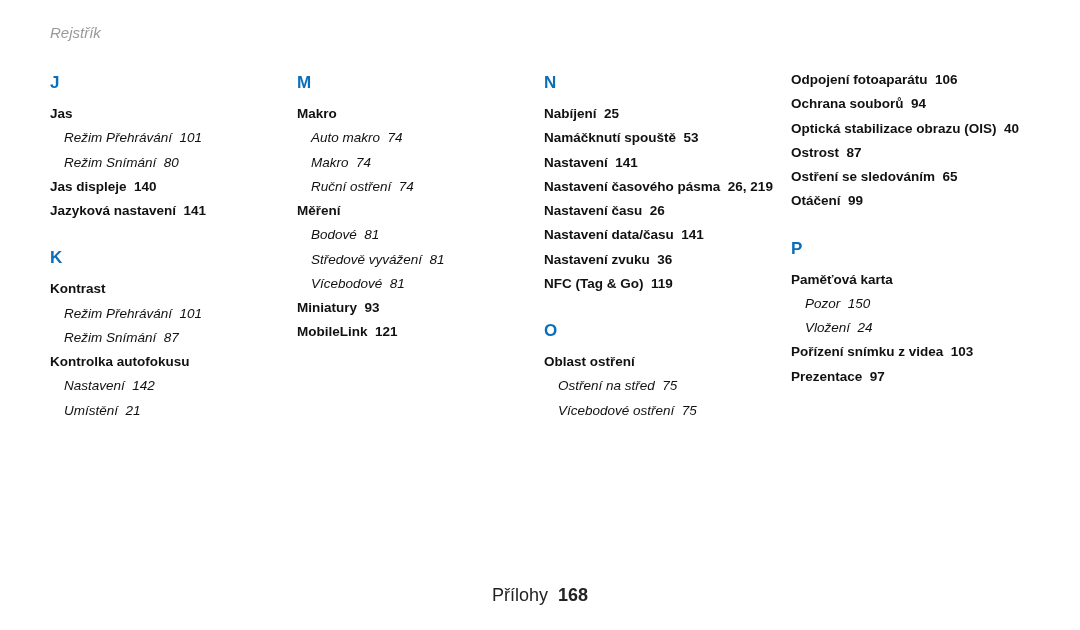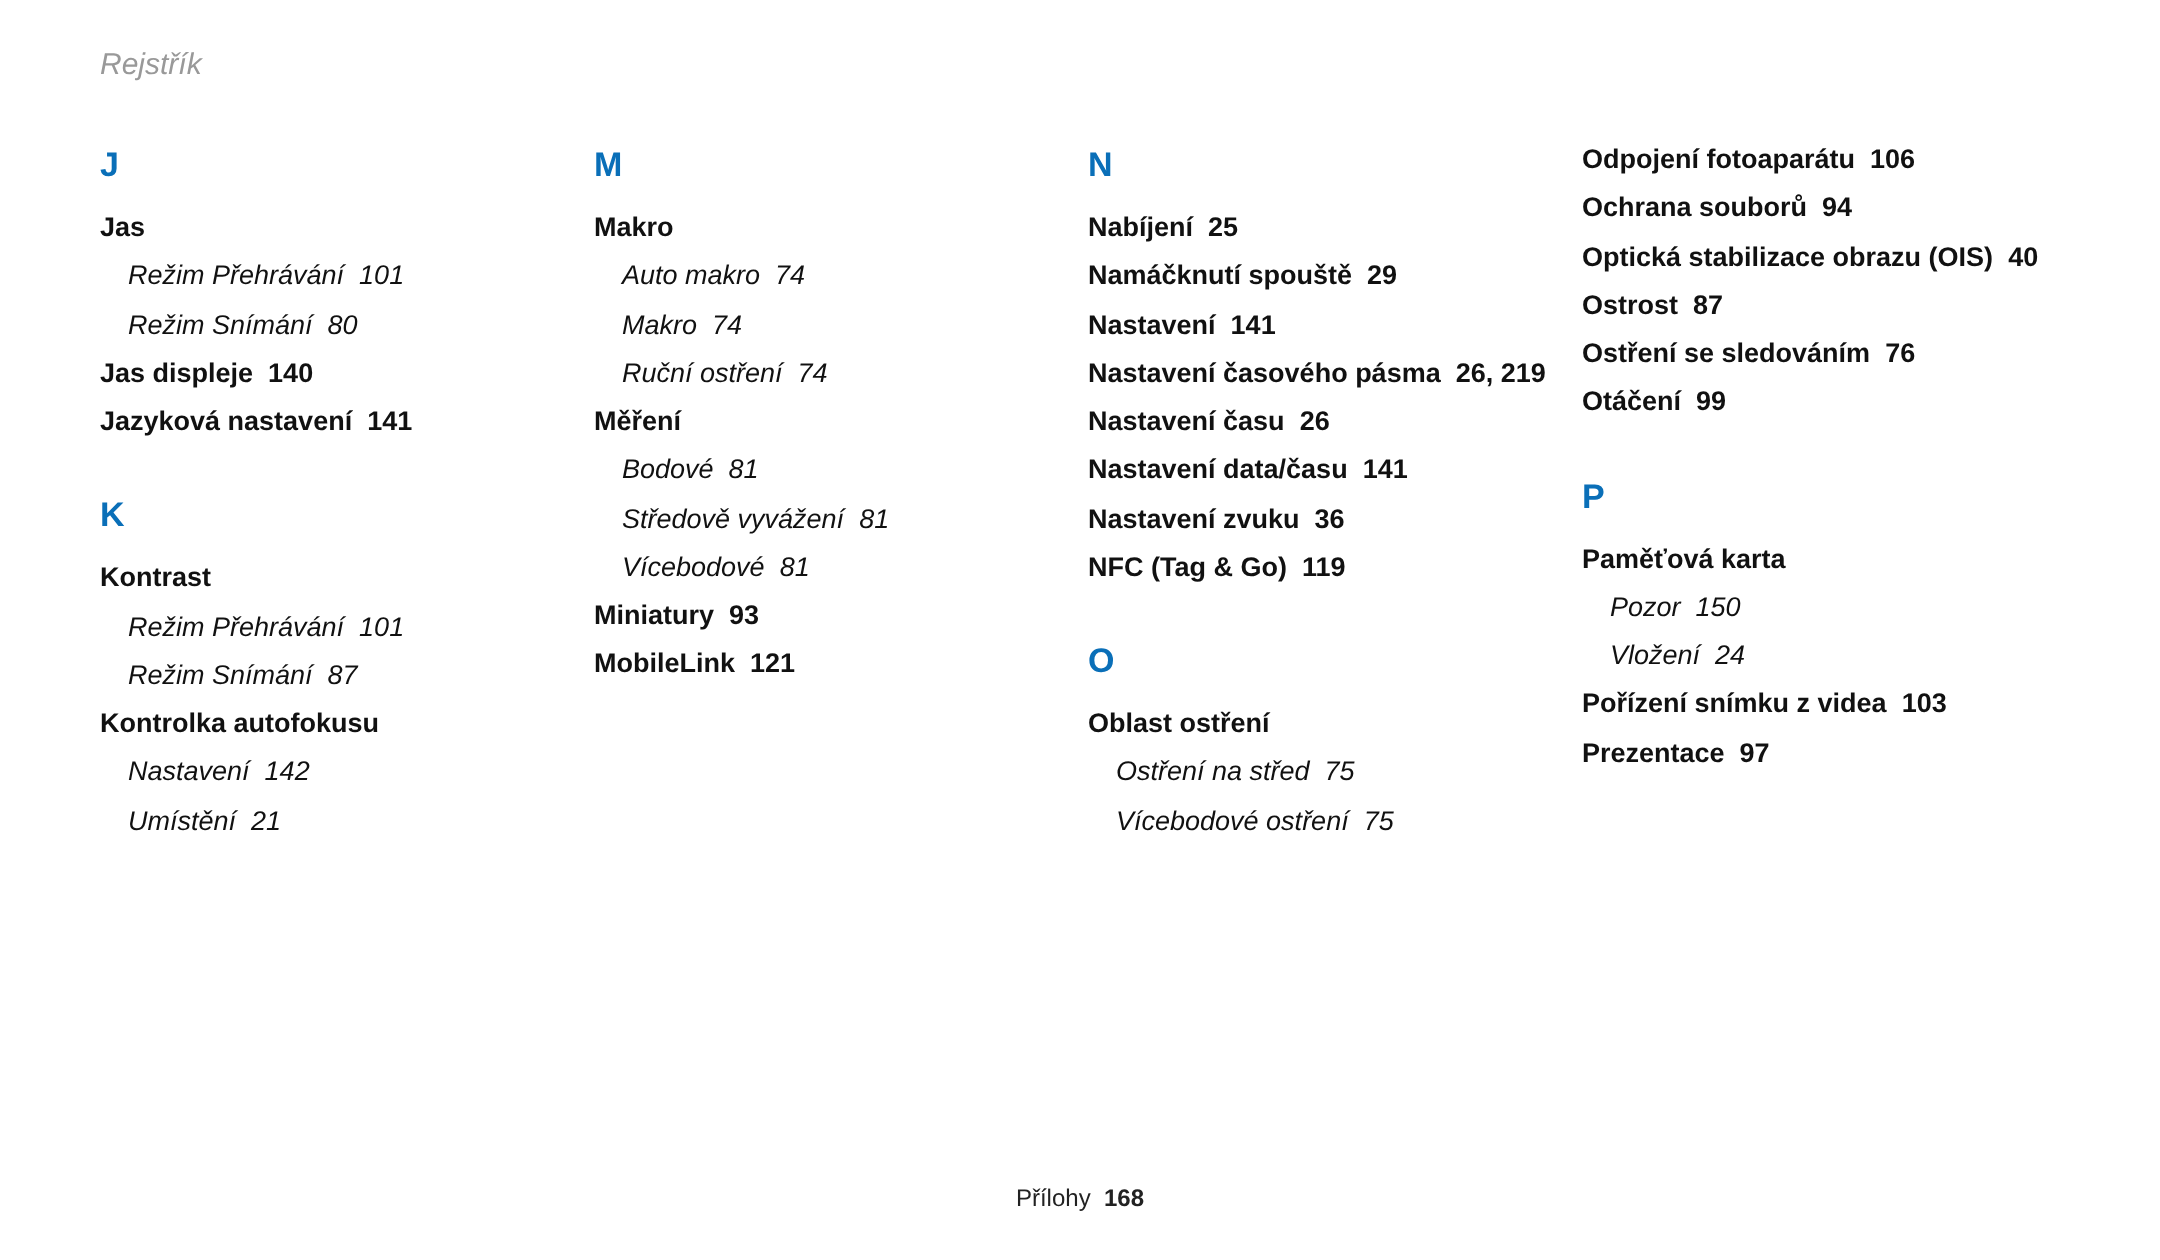--- a/index.html
+++ b/index.html
@@ -56,21 +56,21 @@
   }
   .pg {
     font-weight: 400;
   }
   .footer {
     position: absolute;
     bottom: 24px;
     width: 100%;
     left: 0;
     text-align: center;
-    font-size: 12px;
+    font-size: 18px;
     color: #222;
   }
   .footer .fnum { font-weight: bold; }
   
   .block { margin-bottom: 2px; }
   .gap-before-letter { height: 14px; }
 </style>
 </head>
 <body>
 
@@ -103,39 +103,39 @@
         <div class="term block">Měření</div>
         <div class="sub block">Bodové&nbsp;&nbsp;<span class="pg">81</span></div>
         <div class="sub block">Středově vyvážení&nbsp;&nbsp;<span class="pg">81</span></div>
         <div class="sub block">Vícebodové&nbsp;&nbsp;<span class="pg">81</span></div>
         <div class="term block">Miniatury&nbsp;&nbsp;<span class="pg">93</span></div>
         <div class="term block">MobileLink&nbsp;&nbsp;<span class="pg">121</span></div>
       </div>
       <div class="col">
         <div class="letter first">N</div>
         <div class="term block">Nabíjení&nbsp;&nbsp;<span class="pg">25</span></div>
-        <div class="term block">Namáčknutí spouště&nbsp;&nbsp;<span class="pg">29</span></div>
+        <div class="term block">Namáčknutí spouště&nbsp;&nbsp;<span class="pg">53</span></div>
         <div class="term block">Nastavení&nbsp;&nbsp;<span class="pg">141</span></div>
         <div class="term block">Nastavení časového pásma&nbsp;&nbsp;<span class="pg">26, 219</span></div>
         <div class="term block">Nastavení času&nbsp;&nbsp;<span class="pg">26</span></div>
         <div class="term block">Nastavení data/času&nbsp;&nbsp;<span class="pg">141</span></div>
         <div class="term block">Nastavení zvuku&nbsp;&nbsp;<span class="pg">36</span></div>
         <div class="term block">NFC (Tag &amp; Go)&nbsp;&nbsp;<span class="pg">119</span></div>
         <div class="gap-before-letter"></div>
         <div class="letter">O</div>
         <div class="term block">Oblast ostření</div>
         <div class="sub block">Ostření na střed&nbsp;&nbsp;<span class="pg">75</span></div>
         <div class="sub block">Vícebodové ostření&nbsp;&nbsp;<span class="pg">75</span></div>
       </div>
       <div class="col">
         <div class="term block">Odpojení fotoaparátu&nbsp;&nbsp;<span class="pg">106</span></div>
         <div class="term block">Ochrana souborů&nbsp;&nbsp;<span class="pg">94</span></div>
         <div class="term block">Optická stabilizace obrazu (OIS)&nbsp;&nbsp;<span class="pg">40</span></div>
         <div class="term block">Ostrost&nbsp;&nbsp;<span class="pg">87</span></div>
-        <div class="term block">Ostření se sledováním&nbsp;&nbsp;<span class="pg">76</span></div>
+        <div class="term block">Ostření se sledováním&nbsp;&nbsp;<span class="pg">65</span></div>
         <div class="term block">Otáčení&nbsp;&nbsp;<span class="pg">99</span></div>
         <div class="gap-before-letter"></div>
         <div class="letter">P</div>
         <div class="term block">Paměťová karta</div>
         <div class="sub block">Pozor&nbsp;&nbsp;<span class="pg">150</span></div>
         <div class="sub block">Vložení&nbsp;&nbsp;<span class="pg">24</span></div>
         <div class="term block">Pořízení snímku z videa&nbsp;&nbsp;<span class="pg">103</span></div>
         <div class="term block">Prezentace&nbsp;&nbsp;<span class="pg">97</span></div>
       </div>
     </div>

